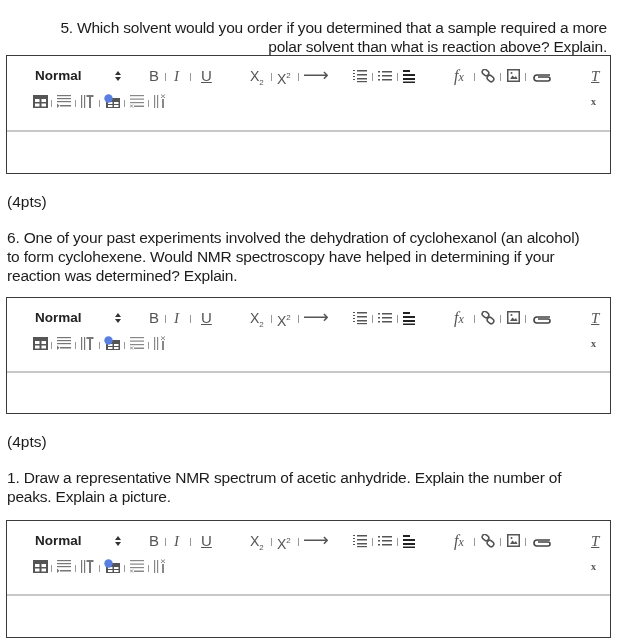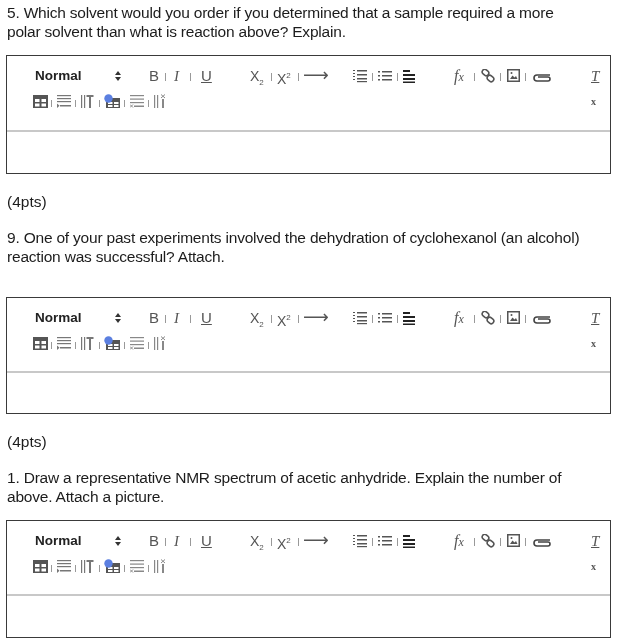--- a/index.html
+++ b/index.html
@@ -24,21 +24,21 @@
   .sep { position: absolute; width: 1px; height: 8px; background: #999; top: 9px; }
   .sep2 { position: absolute; width: 1px; height: 7px; background: #999; top: 9px; }
   .fmt-select { position: absolute; left: 28px; top: 0; width: 90px; height: 24px; cursor: pointer; }
   .fmt-label { position: absolute; left: 0; font-size: 13.5px; font-weight: bold; color: #222; line-height: 24px; }
   .fmt-arrows { position: absolute; left: 80px; top: 6px; width: 6px; height: 12px; }
   .icon svg { display: block; }
 </style>
 </head>
 <body>
 
-<div class="q-text" style="top:3px;">
+<div class="q-text" style="top:18px;text-align:right;">
   <div>5. Which solvent would you order if you determined that a sample required a more</div>
   <div>polar solvent than what is reaction above? Explain.</div>
 </div>
 
 <div class="editor" style="top:55px; height:119px;">
   <div class="toolbar" style="height:74px;">
   <div class="row1">
     <div class="fmt-select">
       <span class="fmt-label">Normal</span>
       <span class="fmt-arrows icon">
@@ -203,22 +203,23 @@
           </svg>
     </span>
   </div>
 </div>
   <div class="content" contenteditable="true" style=""></div>
 </div>
 
 <div class="pts" style="top:193px;">(4pts)</div>
 
 <div class="q-text" style="top:228px;">
-  <div>9. One of your past experiments involved the dehydration of cyclohexanol (an alcohol)</div>
-  <div>reaction was successful? Attach.</div>
+  <div>6. One of your past experiments involved the dehydration of cyclohexanol (an alcohol)</div>
+  <div>to form cyclohexene. Would NMR spectroscopy have helped in determining if your</div>
+  <div>reaction was determined? Explain.</div>
 </div>
 
 <div class="editor" style="top:297px; height:117px;">
   <div class="toolbar" style="height:73px;">
   <div class="row1">
     <div class="fmt-select">
       <span class="fmt-label">Normal</span>
       <span class="fmt-arrows icon">
         <svg width="6" height="12" viewBox="0 0 6 12">
               <path d="M0 5 L3 1 L6 5 Z M0 7 L3 11 L6 7 Z" fill="#333"></path>
@@ -382,21 +383,21 @@
     </span>
   </div>
 </div>
   <div class="content" contenteditable="true" style=""></div>
 </div>
 
 <div class="pts" style="top:433px;">(4pts)</div>
 
 <div class="q-text" style="top:468px;">
   <div>1. Draw a representative NMR spectrum of acetic anhydride. Explain the number of</div>
-  <div>above. Attach a picture.</div>
+  <div>peaks. Explain a picture.</div>
 </div>
 
 <div class="editor" style="top:520px; height:118px;">
   <div class="toolbar" style="height:73px;">
   <div class="row1">
     <div class="fmt-select">
       <span class="fmt-label">Normal</span>
       <span class="fmt-arrows icon">
         <svg width="6" height="12" viewBox="0 0 6 12">
               <path d="M0 5 L3 1 L6 5 Z M0 7 L3 11 L6 7 Z" fill="#333"></path>

